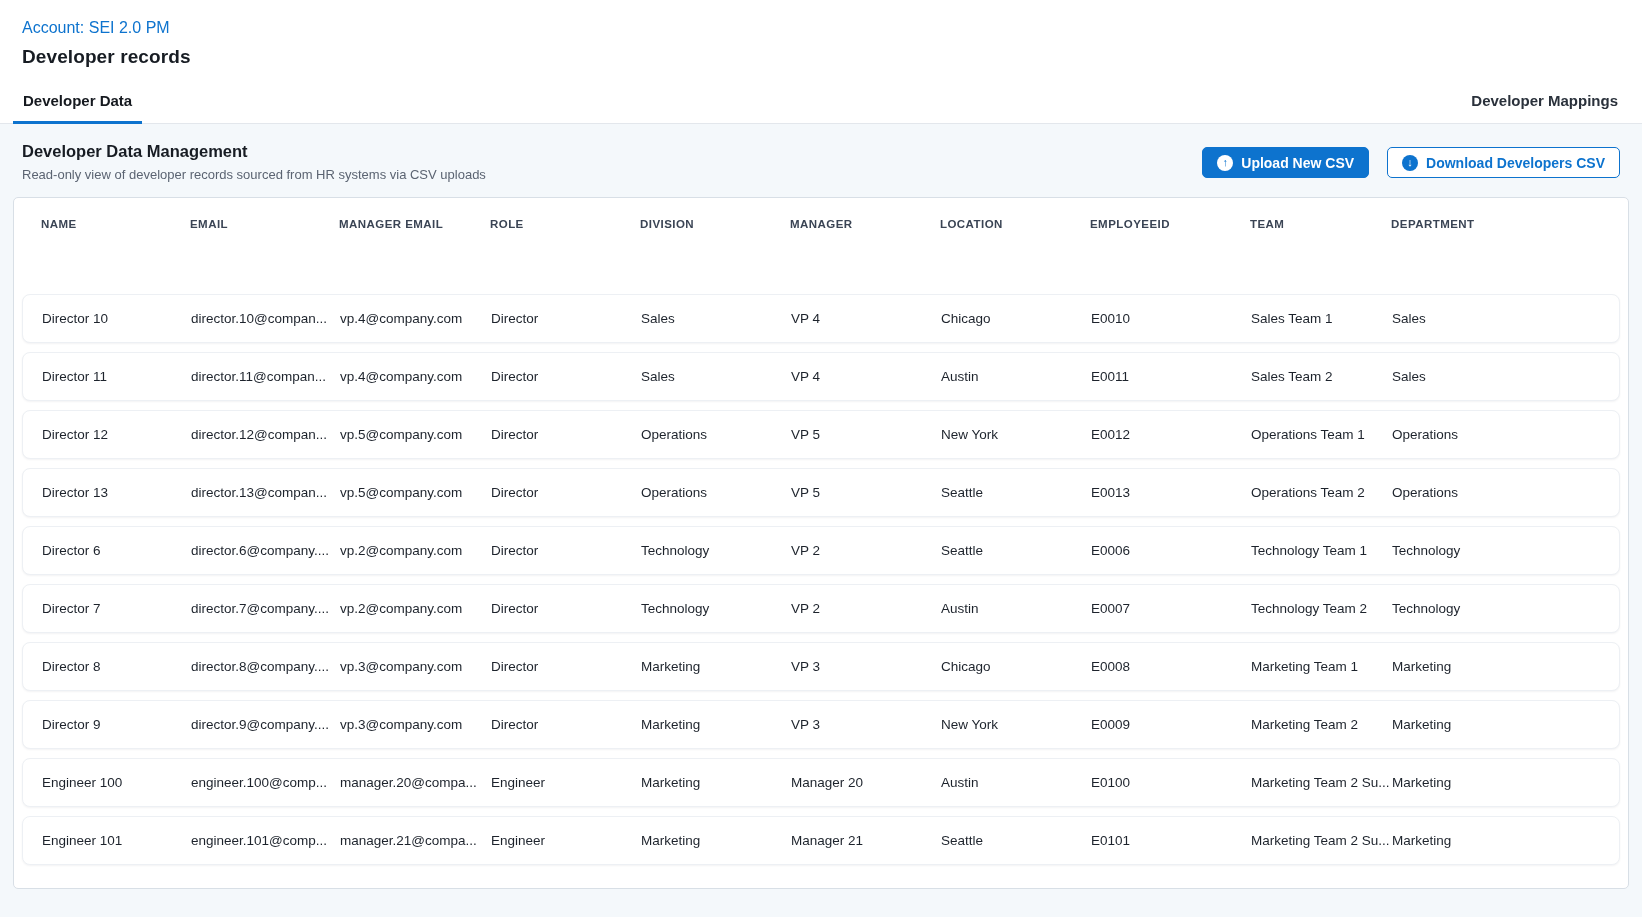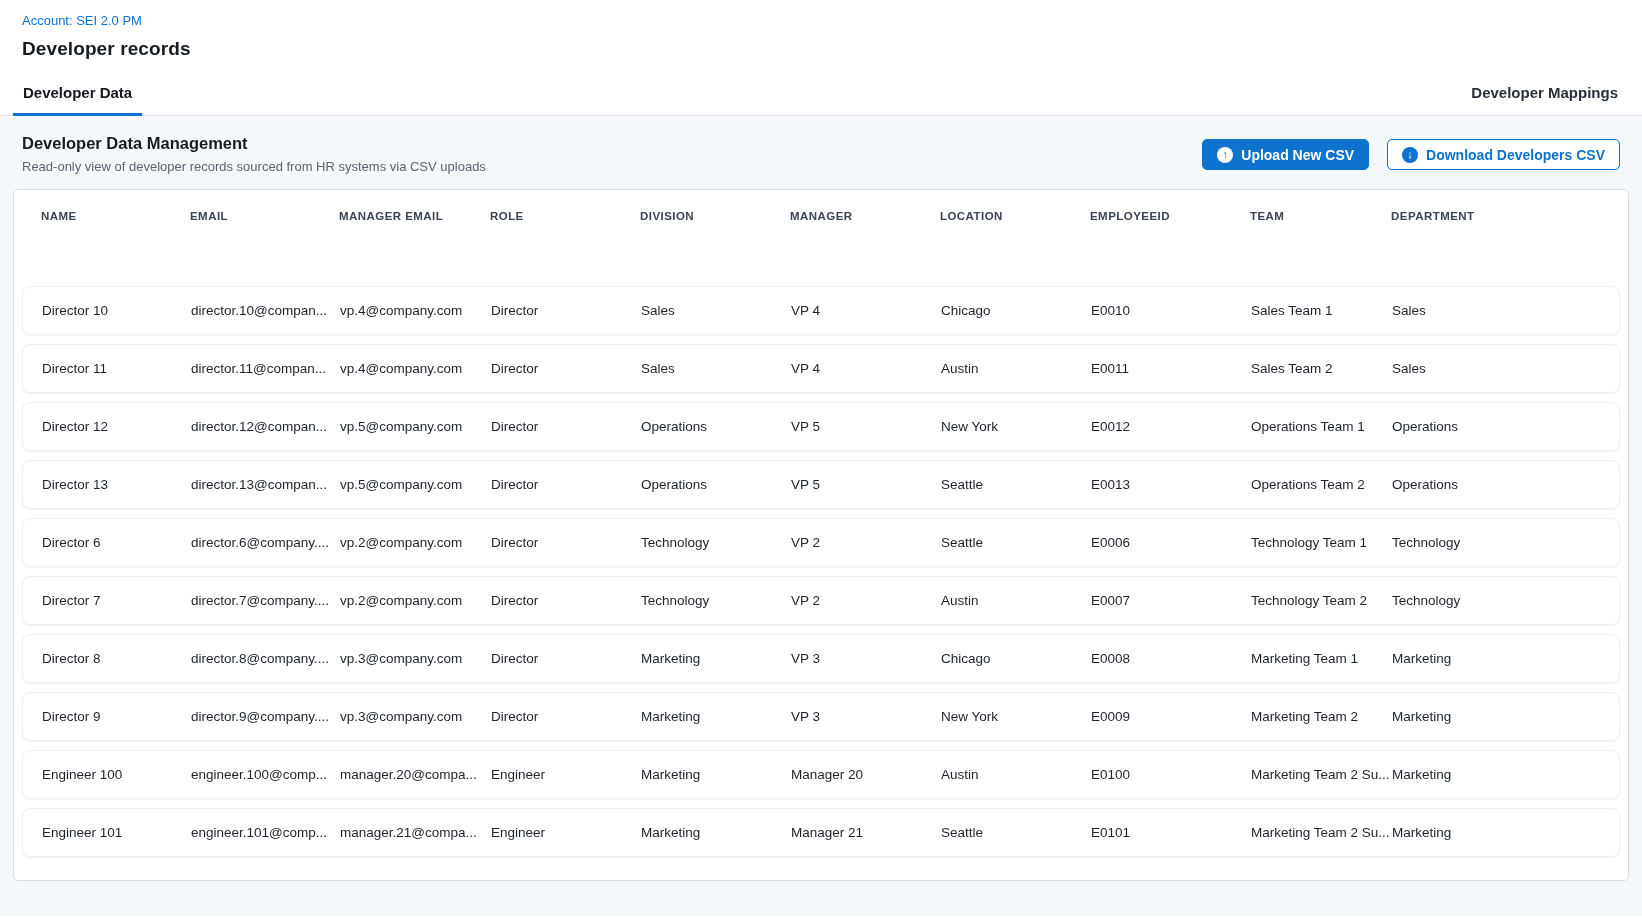--- a/index.html
+++ b/index.html
@@ -13,21 +13,21 @@
   }
   *{box-sizing:border-box;margin:0;padding:0;}
   html,body{width:1642px;height:917px;overflow:hidden;}
   body{
     font-family:"Liberation Sans","DejaVu Sans",sans-serif;
     background:#ffffff;
     color:var(--text-dark);
   }
   
   .top{padding:11px 22px 0;background:#fff;}
-  .account-link{font-size:13px;color:var(--accent);cursor:pointer;display:inline-block;}
+  .account-link{font-size:16px;color:var(--accent);cursor:pointer;display:inline-block;margin-top:8px;}
   .page-title{font-size:19px;font-weight:700;color:#171c23;margin-top:9px;letter-spacing:.1px;}
   
   .tabbar{background:#fff;border-bottom:1px solid #e3e7ec;padding:0 0 0 13px;margin-top:12px;display:flex;justify-content:space-between;}
   .tab{position:relative;font-size:15px;font-weight:600;color:#2a313b;padding:12px 10px 14px;margin-right:14px;cursor:pointer;}
   .tab.active{font-weight:700;color:#15191f;}
   .tab.active::after{content:"";position:absolute;left:0;right:0;bottom:-1px;height:3px;background:var(--accent);}
   
   .content{background:var(--page-bg);height:800px;padding:18px 13px 0;}
   .section-row{display:flex;justify-content:space-between;align-items:flex-start;margin:0 9px 15px;}
   .section-title{font-size:16.5px;font-weight:700;color:#171c23;}

